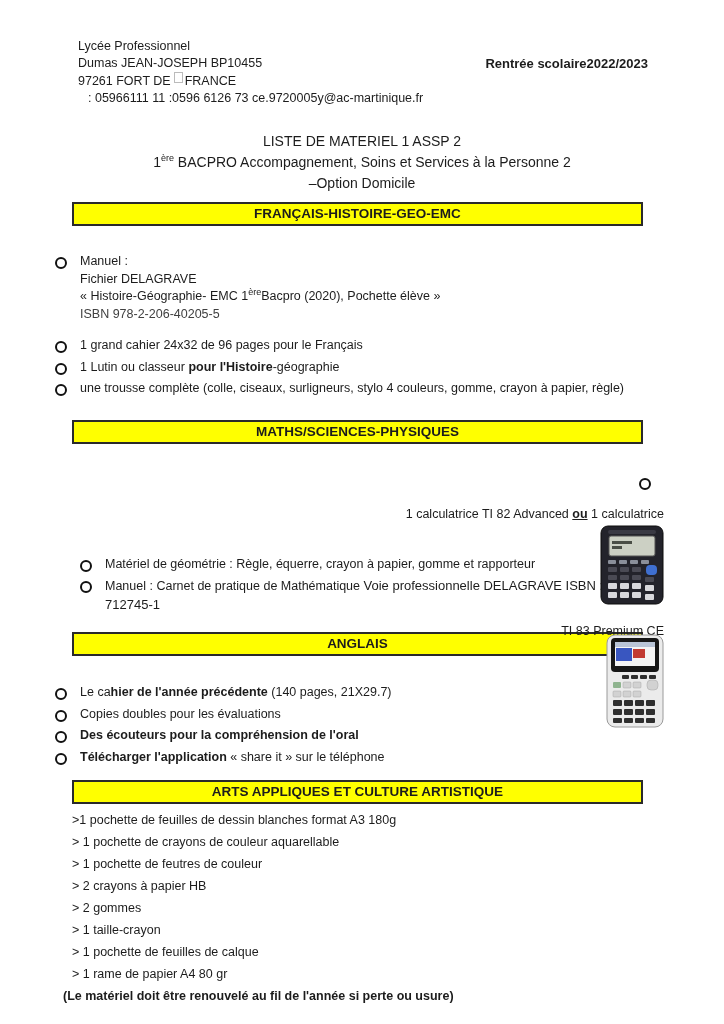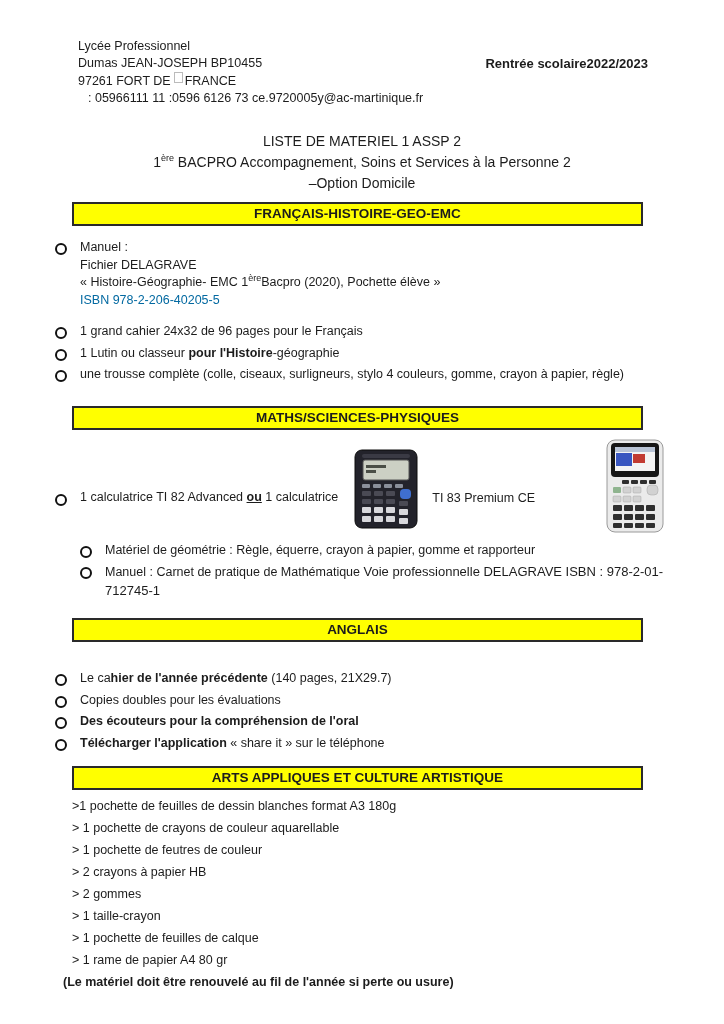--- a/index.html
+++ b/index.html
@@ -29,47 +29,47 @@
   .title-block{margin-top:24px;text-align:center;font-weight:normal;font-size:14px;line-height:21px;}
   
   .banner{
     margin-left:72px;width:567px;
     background:#ffff00;
     border:2px solid #2a2a2a;
     text-align:center;font-weight:bold;font-size:13.5px;
     padding:2px 0 3px 0;
   }
   .sec-francais{margin-top:8px;}
-  .sec-francais .banner{margin-bottom:13px;}
+  .sec-francais .banner{margin-bottom:27px;}
   .sec-maths{margin-top:22px;}
   .sec-maths .banner{margin-bottom:8px;}
   .sec-anglais{margin-top:18px;}
   .sec-anglais .banner{margin-bottom:28px;}
   .sec-arts{margin-top:14px;}
   .sec-arts .banner{margin-bottom:8px;}
   
   .bullet-row{display:flex;margin:0 40px 4px 55px;line-height:17.5px;}
   .bullet-row.mb-lg{margin-bottom:14px;}
   .bullet-row.indent{margin-left:80px;}
   .ring{
     flex:none;width:8px;height:8px;
     border:2px solid #111;border-radius:50%;
     margin:4px 13px 0 0;
   }
   .item-text .line{min-height:17.5px;}
   
   .b{font-weight:bold;}
   .u{text-decoration:underline;}
-  .gray{color:#0369a1;}
+  .gray{color:#404040;}
   .small{font-size:13px;}
   sup{font-size:9px;line-height:0;}
   
   .calc-row{
-    position:relative;display:flex;align-items:center;
-    margin:14px 60px 6px 55px;height:92px;
+    position:relative;display:flex;align-items:flex-end;
+    margin:14px 60px 6px 55px;height:92px;flex-direction:column;
   }
   .calc-row .ring{margin-top:20px;}
   .calc-row .calc-text{padding-top:16px;line-height:17.5px;}
   .calc-img{flex:none;}
   .calc-img.ti82{margin-left:16px;margin-top:2px;}
   .calc-label{padding-top:16px;margin-left:14px;white-space:nowrap;}
   .calc-img.ti83{margin-left:auto;margin-top:-4px;}
   
   .arrow-item{margin:0 40px 5px 72px;line-height:17px;white-space:pre-wrap;}
   .arrow-item.indent-more{margin-left:95px;}

